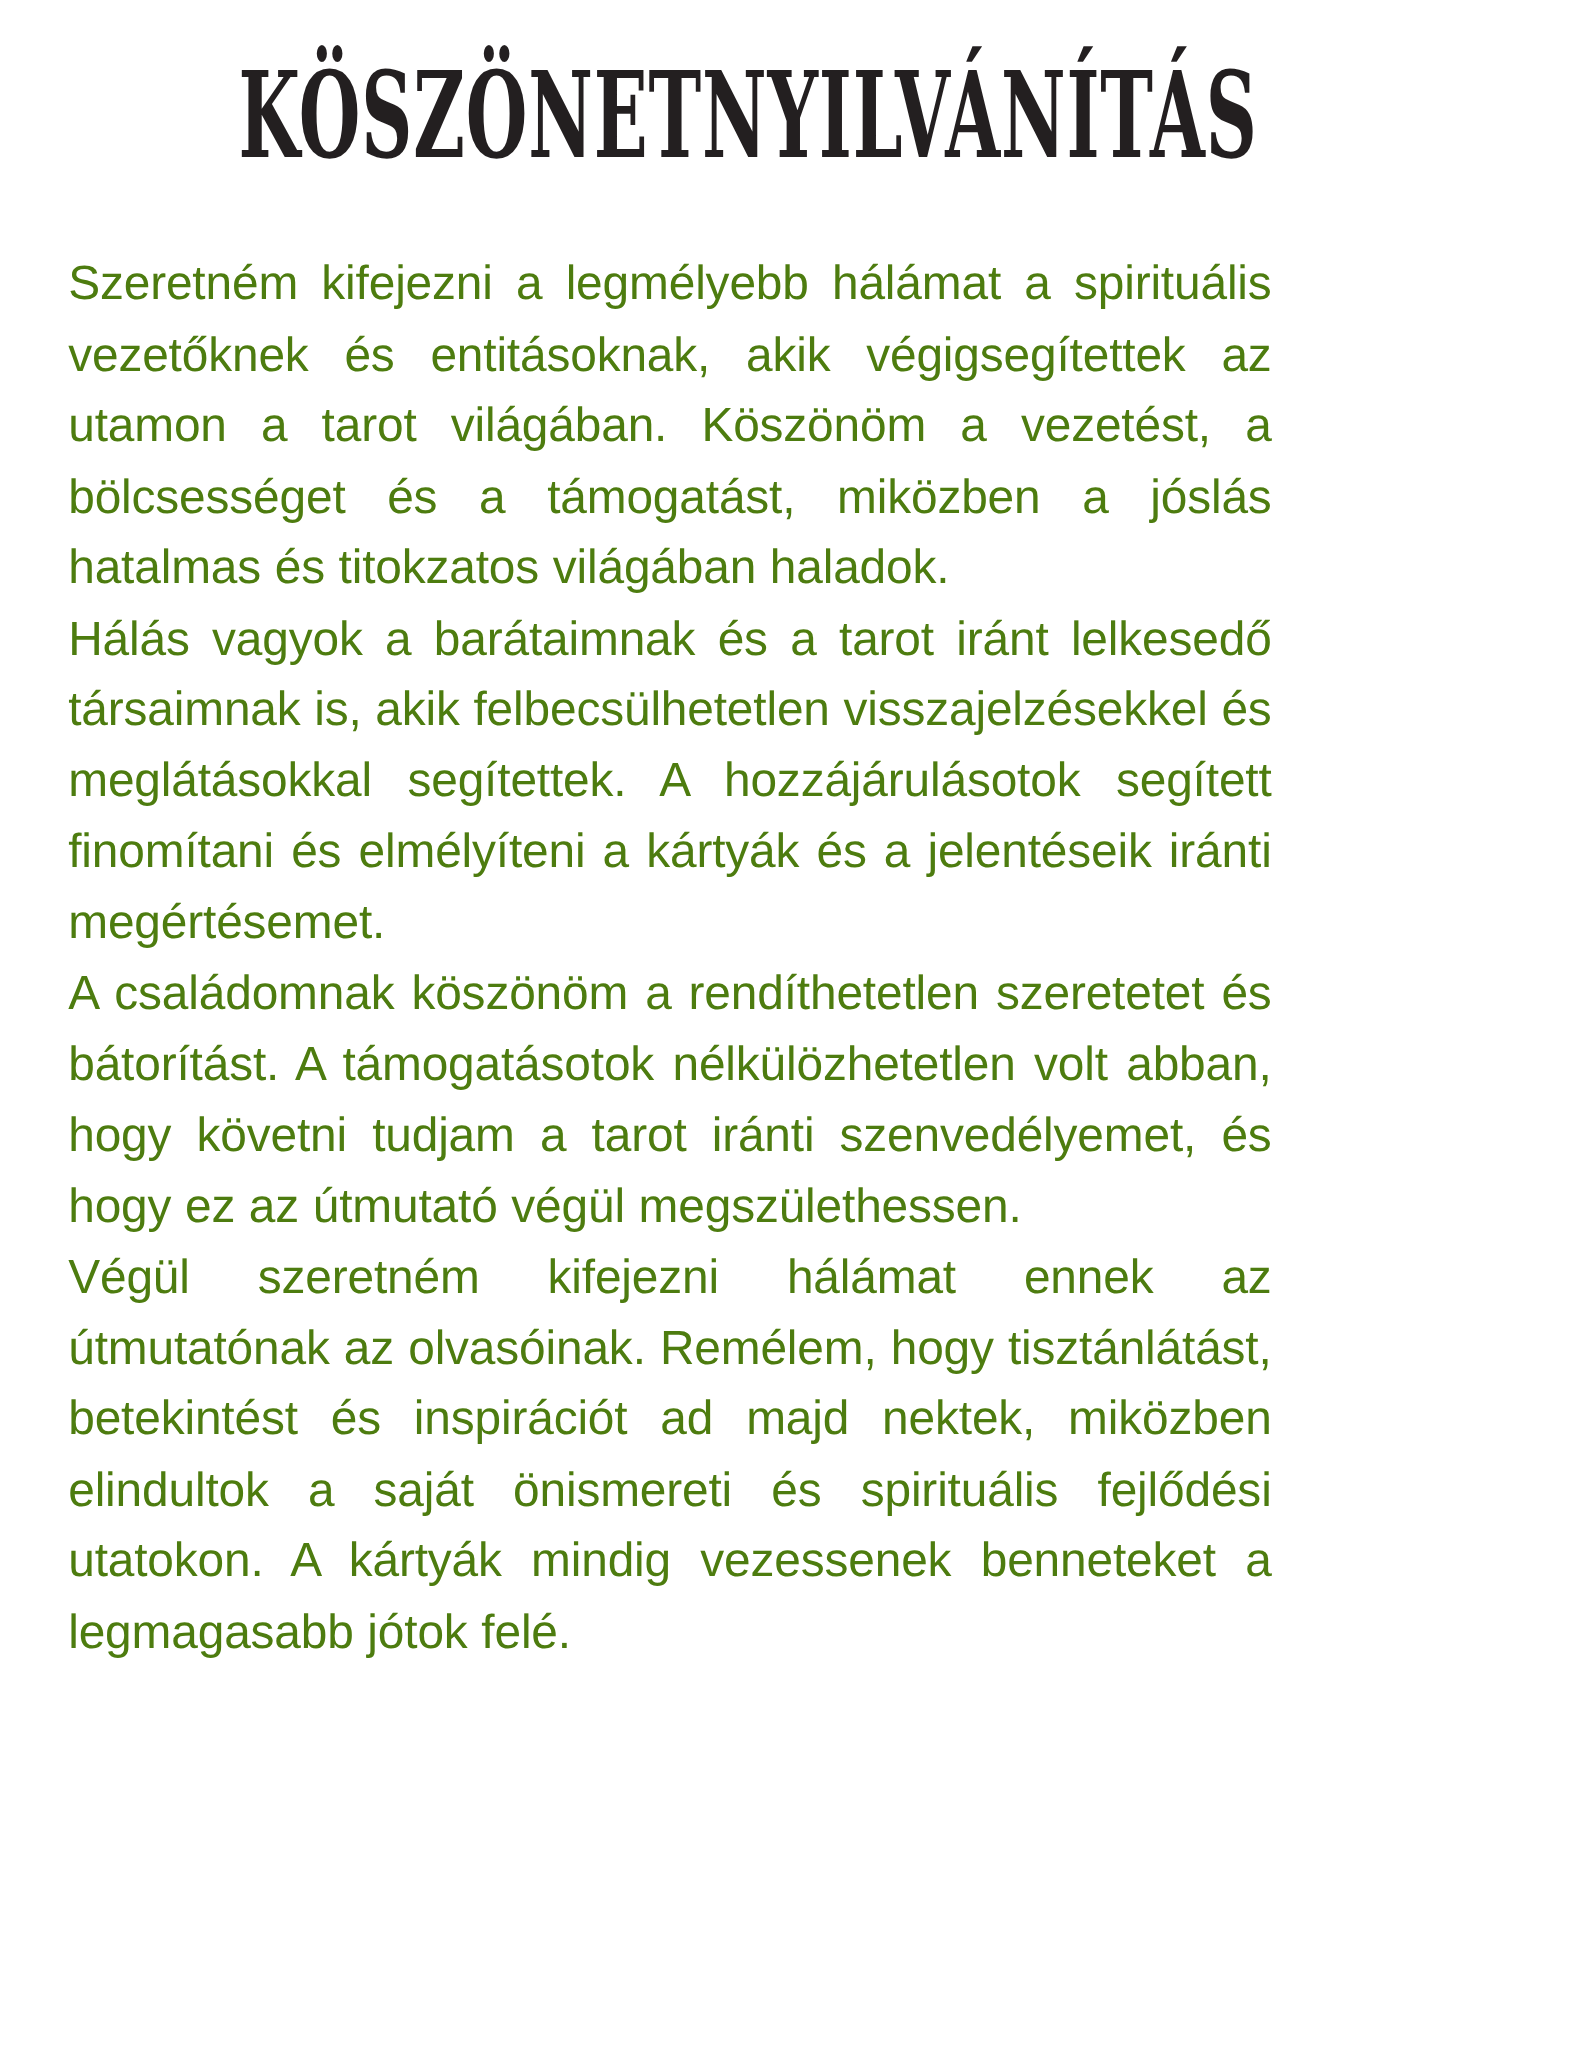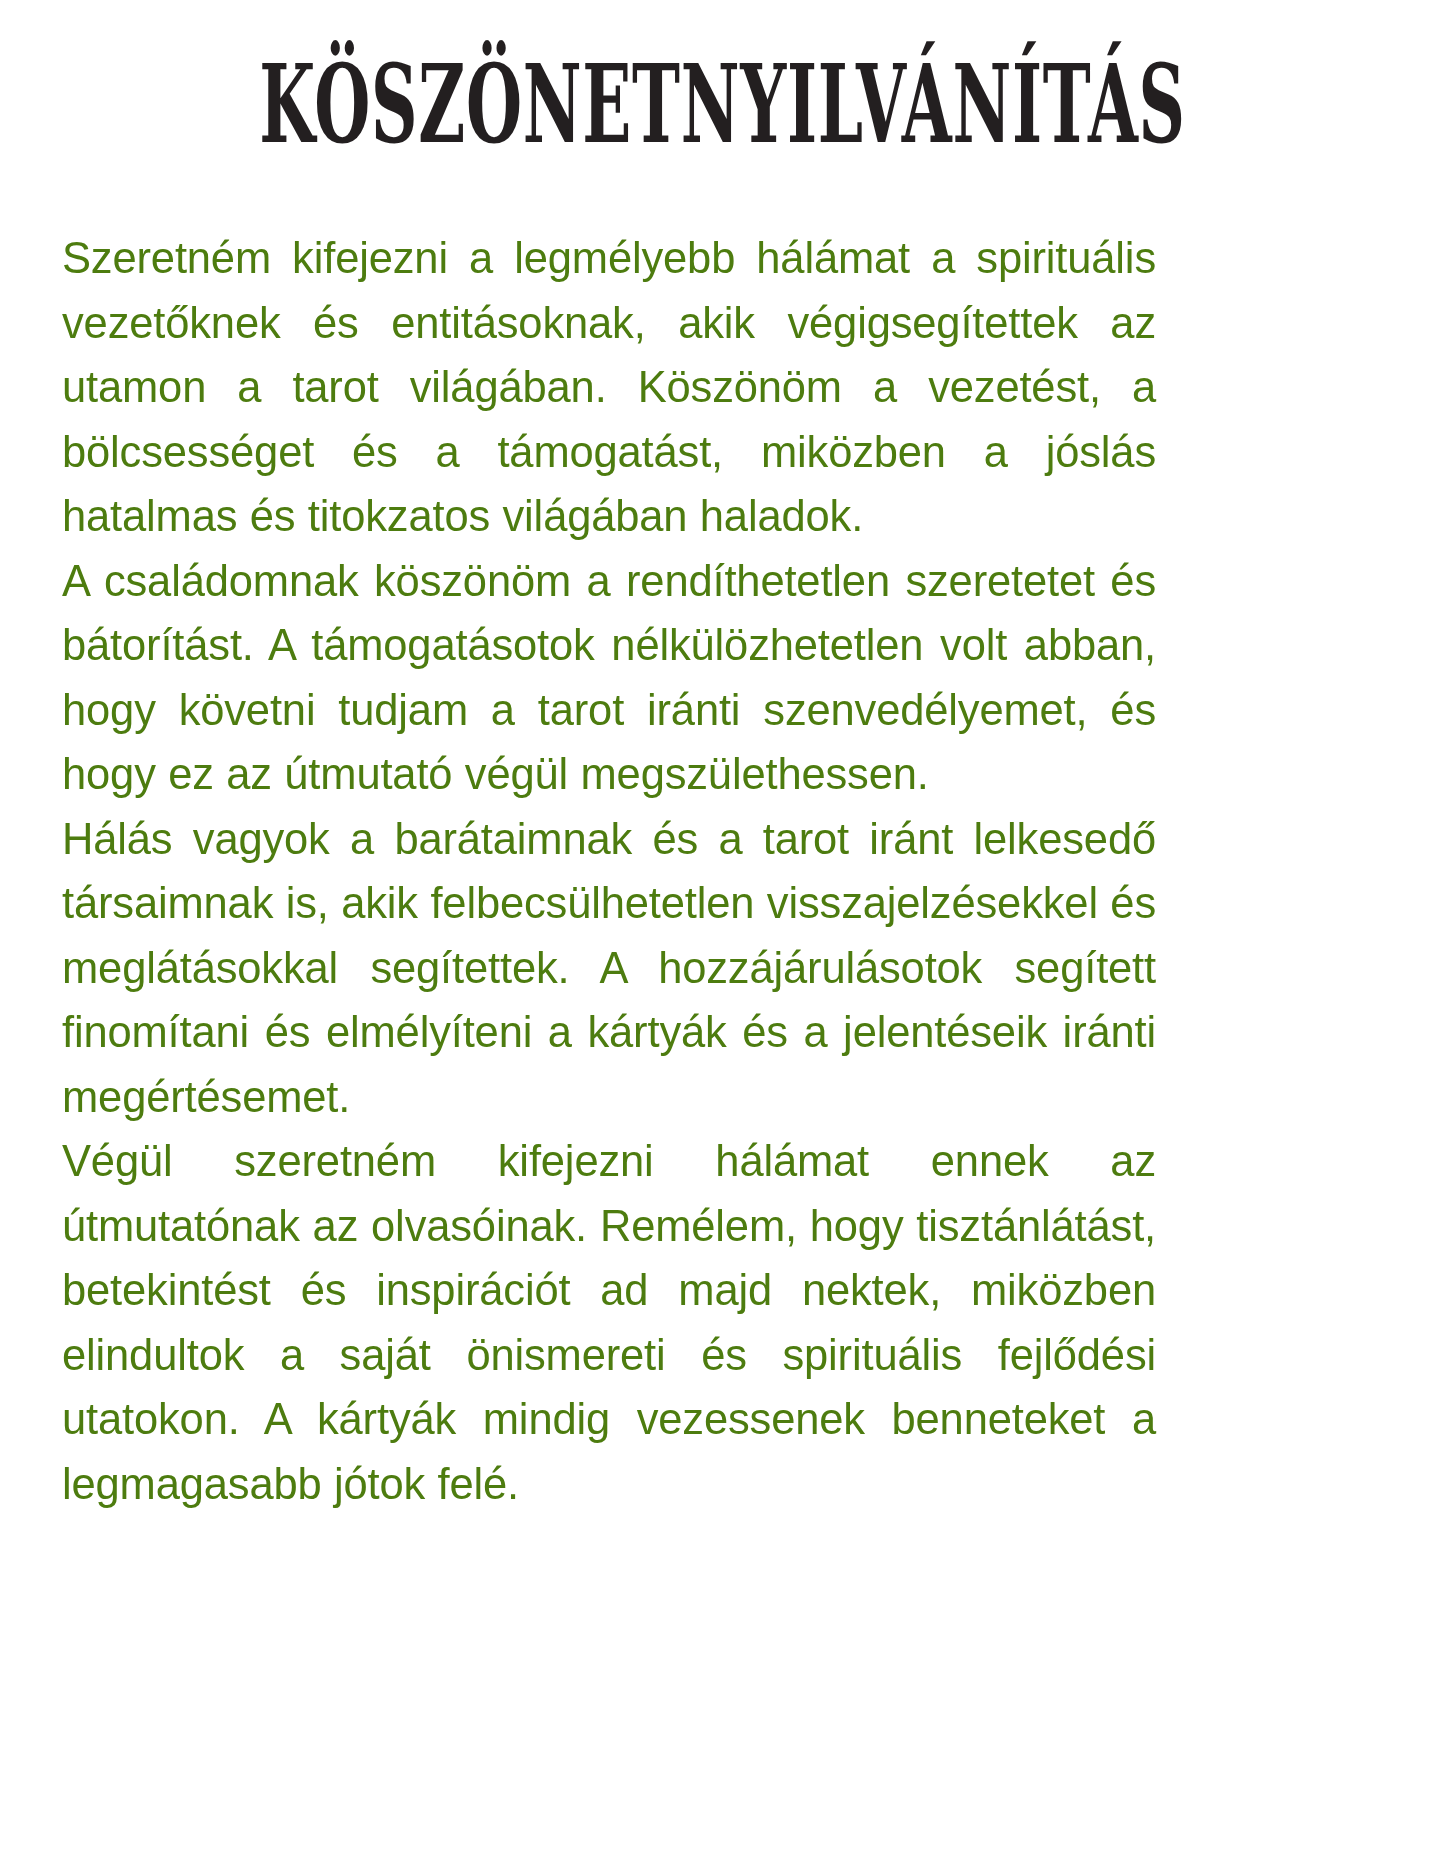--- a/index.html
+++ b/index.html
@@ -18,21 +18,20 @@
     box-sizing: border-box;
     overflow: hidden;
   }
 
   
   .title-block {
     position: absolute;
     top: 48px;
     left: 0;
     width: 1445px;
-    text-align: center;
   }
 
   .doc-title {
     margin: 0;
     font-family: "DejaVu Serif", "Liberation Serif", serif;
     font-weight: 700;
     font-size: 92px;
     line-height: 1.05;
     letter-spacing: 1px;
     color: #231f20;
@@ -73,18 +72,18 @@
 <body>
 
 <div class="page">
 
   <div class="title-block">
     <h1 class="doc-title">KÖSZÖNETNYILVÁNÍTÁS</h1>
   </div>
 
   <div class="body-block">
     <p class="para">Szeretném kifejezni a legmélyebb hálámat a spirituális vezetőknek és entitásoknak, akik végigsegítettek az utamon a tarot világában. Köszönöm a vezetést, a bölcsességet és a támogatást, miközben a jóslás hatalmas és titokzatos világában haladok.</p>
+    <p class="para">Hálás vagyok a barátaimnak és a tarot iránt lelkesedő társaimnak is, akik felbecsülhetetlen visszajelzésekkel és meglátásokkal segítettek. A hozzájárulásotok segített finomítani és elmélyíteni a kártyák és a jelentéseik iránti megértésemet.</p>
     <p class="para">A családomnak köszönöm a rendíthetetlen szeretetet és bátorítást. A támogatásotok nélkülözhetetlen volt abban, hogy követni tudjam a tarot iránti szenvedélyemet, és hogy ez az útmutató végül megszülethessen.</p>
-    <p class="para">Hálás vagyok a barátaimnak és a tarot iránt lelkesedő társaimnak is, akik felbecsülhetetlen visszajelzésekkel és meglátásokkal segítettek. A hozzájárulásotok segített finomítani és elmélyíteni a kártyák és a jelentéseik iránti megértésemet.</p>
     <p class="para">Végül szeretném kifejezni hálámat ennek az útmutatónak az olvasóinak. Remélem, hogy tisztánlátást, betekintést és inspirációt ad majd nektek, miközben elindultok a saját önismereti és spirituális fejlődési utatokon. A kártyák mindig vezessenek benneteket a legmagasabb jótok felé.</p>
   </div>
 
 </div>
 
 </body></html>

